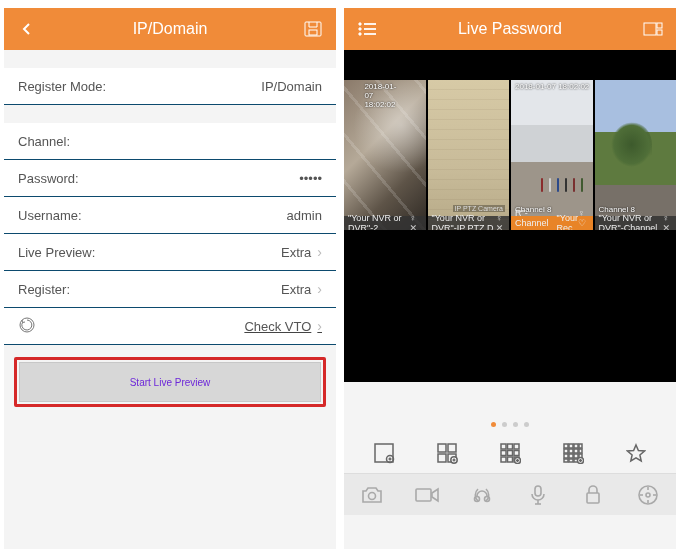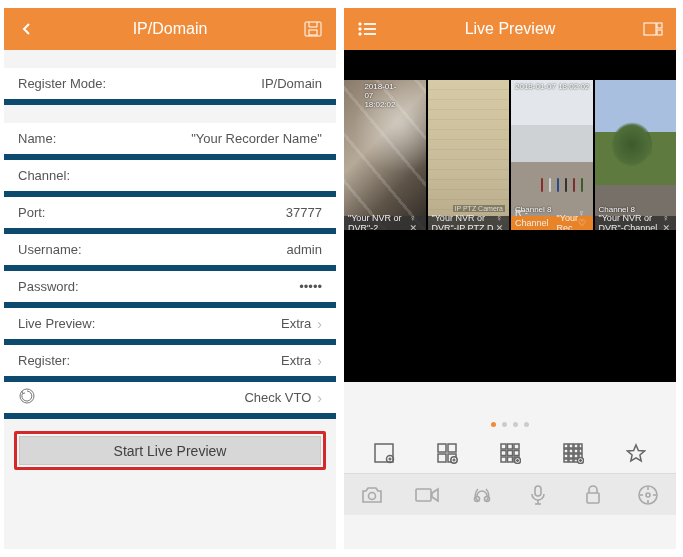--- a/index.html
+++ b/index.html
@@ -53,42 +53,42 @@
   .hdr svg { stroke: #fff; fill: none; }
   
   .section-gap { height: 18px; background: #f4f4f4; }
   .row {
     background: #fff;
     display: flex;
     align-items: center;
     justify-content: space-between;
     padding: 0 14px;
     height: 37px;
-    border-bottom: 6px solid #0c4a6e;
+    border-bottom: 1px solid #0c4a6e;
     font-size: 13px;
   }
   .row .label { color: #555; }
   .row .value { color: #555; text-align: right; }
   .row .chev { color: #bbb; margin-left: 6px; font-size: 14px; }
   .row.vto .label svg { stroke:#777; fill:none; }
   
   .start-wrap {
     margin: 12px 10px;
     border: 3px solid #d52828;
     border-radius: 2px;
     padding: 2px;
   }
   .start-btn {
     background: #d7d7d7;
-    height: 29px;
+    height: 40px;
     display: flex;
     align-items: center;
     justify-content: center;
-    font-size: 14px;
-    color: #404040;
+    font-size: 10px;
+    color: #6d28d9;
     border: 1px solid #c7c7c7;
   }
   
   .blackbar {
     background: #000;
     height: 30px;
   }
   .grid {
     display: grid;
     grid-template-columns: 1fr 1fr 1fr 1fr;
@@ -211,37 +211,29 @@
 
     <div class="section-gap"></div>
     <div class="row">
       <span class="label">Register Mode:</span>
       <span class="value">IP/Domain</span>
     </div>
 
     <div class="section-gap"></div>
 
     <div class="row">
-      <span class="label">Name:</span>
-      <span class="value">"Your Recorder Name"</span>
-    </div>
-    <div class="row">
       <span class="label">Channel:</span>
     </div>
     <div class="row">
-      <span class="label">Port:</span>
-      <span class="value">37777</span>
+      <span class="label">Password:</span>
+      <span class="value">•••••</span>
     </div>
     <div class="row">
       <span class="label">Username:</span>
       <span class="value">admin</span>
-    </div>
-    <div class="row">
-      <span class="label">Password:</span>
-      <span class="value">•••••</span>
     </div>
     <div class="row">
       <span class="label">Live Preview:</span>
       <span style="display:flex;align-items:center;">
         <span class="value">Extra</span>
         <span class="chev">›</span>
       </span>
     </div>
     <div class="row">
       <span class="label">Register:</span>
@@ -251,21 +243,21 @@
       </span>
     </div>
     <div class="row vto">
       <span class="label">
         <svg width="18" height="18" viewBox="0 0 18 18">
             <circle cx="9" cy="9" r="7"></circle>
             <path d="M9 4 A5 5 0 1 1 4.5 6.5"></path>
             <polyline points="4,4 4.5,6.5 7,6"></polyline>
           </svg>
       </span>
-      <span style="display:flex;align-items:center;">
+      <span style="display:flex;align-items:center;text-decoration:underline;">
         <span class="value">Check VTO</span>
         <span class="chev">›</span>
       </span>
     </div>
 
     <div class="start-wrap">
       <div class="start-btn">Start Live Preview</div>
     </div>
   </div>
 
@@ -274,21 +266,21 @@
       <div class="icon-btn">
         <svg width="20" height="16" viewBox="0 0 20 16">
             <circle cx="3" cy="3" r="1.2" fill="#fff"></circle>
             <line x1="7" y1="3" x2="19" y2="3" stroke-width="1.8"></line>
             <circle cx="3" cy="8" r="1.2" fill="#fff"></circle>
             <line x1="7" y1="8" x2="19" y2="8" stroke-width="1.8"></line>
             <circle cx="3" cy="13" r="1.2" fill="#fff"></circle>
             <line x1="7" y1="13" x2="19" y2="13" stroke-width="1.8"></line>
           </svg>
       </div>
-      <div class="title">Live Preview</div>
+      <div class="title">Live Password</div>
       <div class="icon-btn">
         <svg width="20" height="14" viewBox="0 0 20 14">
             <rect x="1" y="1" width="12" height="12"></rect>
             <rect x="14" y="1" width="5" height="5"></rect>
             <rect x="14" y="8" width="5" height="5"></rect>
           </svg>
       </div>
     </div>
 
     <div class="blackbar"></div>

